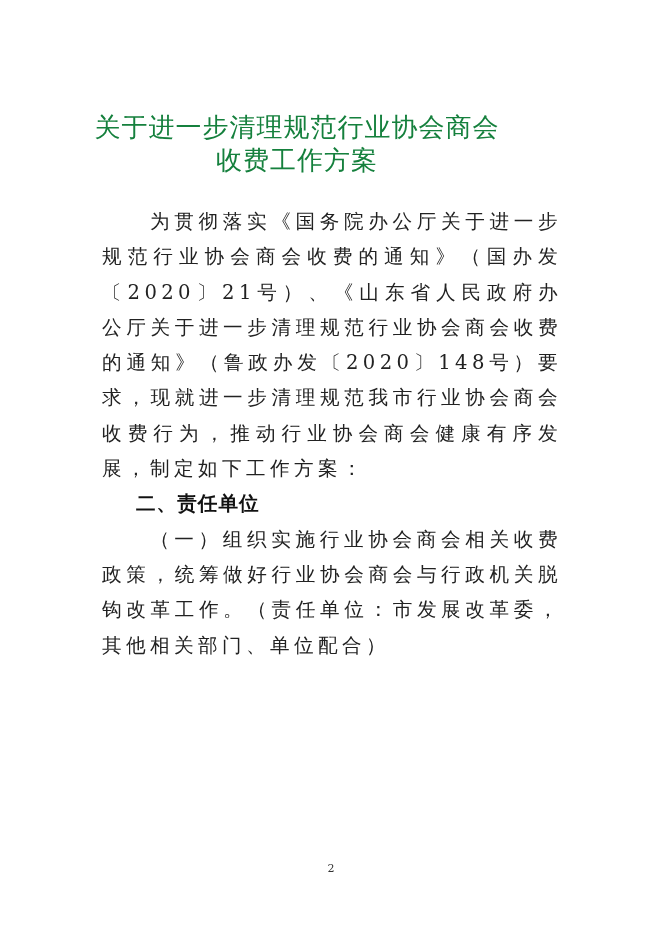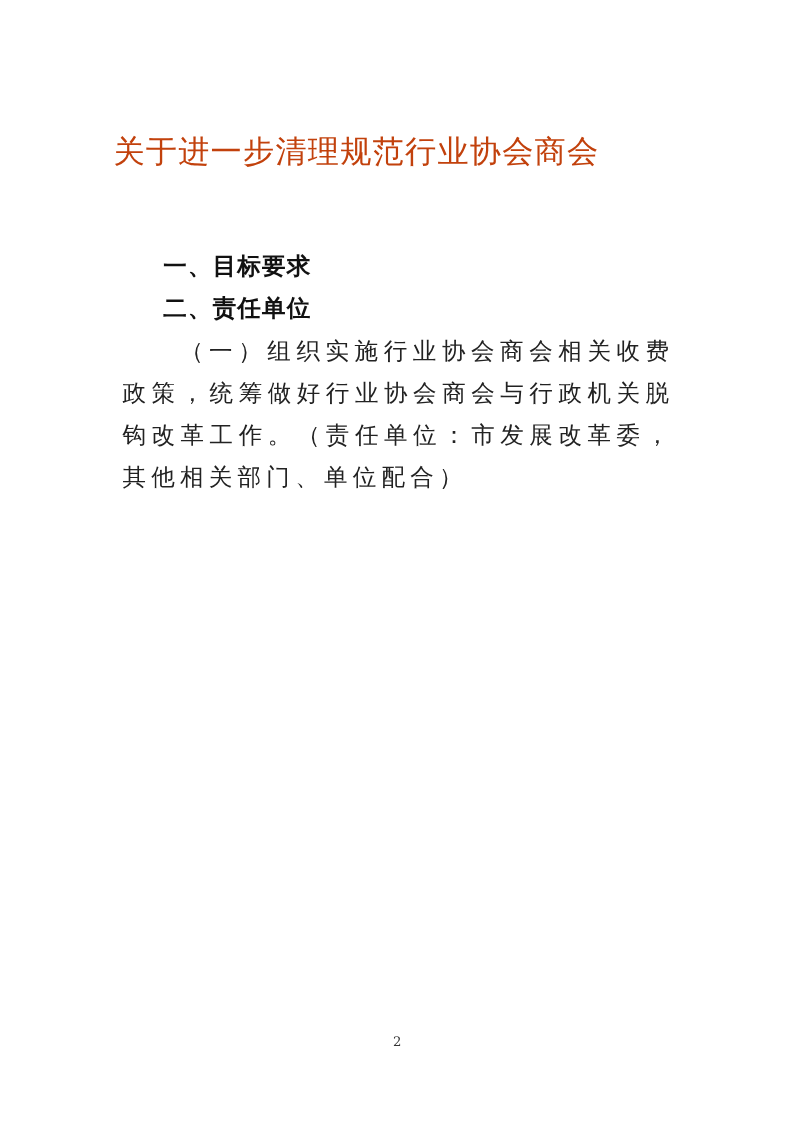--- a/index.html
+++ b/index.html
@@ -1,20 +1,20 @@
 <!DOCTYPE html>
 <html><head>
   <meta charset="utf-8">
   <style>
     html, body { margin: 0; padding: 0; background: #ffffff; }
     body { width: 662px; height: 936px; position: relative; overflow: hidden; }
     .page { position: absolute; left: 0; top: 0; width: 662px; height: 936px; background: #fff; }
     .title {
       position: absolute; left: 0; width: 594px; text-align: center;
-      font-family: "DejaVu Sans", sans-serif; font-size: 26px; color: #c2410c;
+      font-family: "DejaVu Sans", sans-serif; font-size: 26px; color: #15803d;
       letter-spacing: 1px; line-height: 34px;
     }
     .t1 { top: 110px; }
     .t2 { top: 143px; }
     .body-text {
       position: absolute; left: 102px; width: 460px;
       font-family: "DejaVu Serif", serif; font-size: 19.6px; color: #222;
       line-height: 35.3px; text-align: justify; text-align-last: left;
       letter-spacing: 4.4px;
     }
@@ -26,22 +26,23 @@
     .page-number {
       position: absolute; top: 862px; left: 0; width: 662px; text-align: center;
       font-family: "DejaVu Serif", serif; font-size: 11px; color: #333;
     }
   </style>
 </head>
 <body>
 
 <div class="page">
   <div class="title t1">关于进一步清理规范行业协会商会</div>
+  <div class="title t2">收费工作方案</div>
 
   <div class="body-text" style="top:204px;">
-    <p class="heading">一、目标要求</p>
+    <p class="para">为贯彻落实《国务院办公厅关于进一步规范行业协会商会收费的通知》（国办发〔2020〕21号）、《山东省人民政府办公厅关于进一步清理规范行业协会商会收费的通知》（鲁政办发〔2020〕148号）要求，现就进一步清理规范我市行业协会商会收费行为，推动行业协会商会健康有序发展，制定如下工作方案：</p>
     <p class="heading">二、责任单位</p>
     <p class="para">（一）组织实施行业协会商会相关收费政策，统筹做好行业协会商会与行政机关脱钩改革工作。（责任单位：市发展改革委，其他相关部门、单位配合）</p>
 
   </div>
 
   <div class="page-number">2</div>
 </div>
 
 </body></html>

